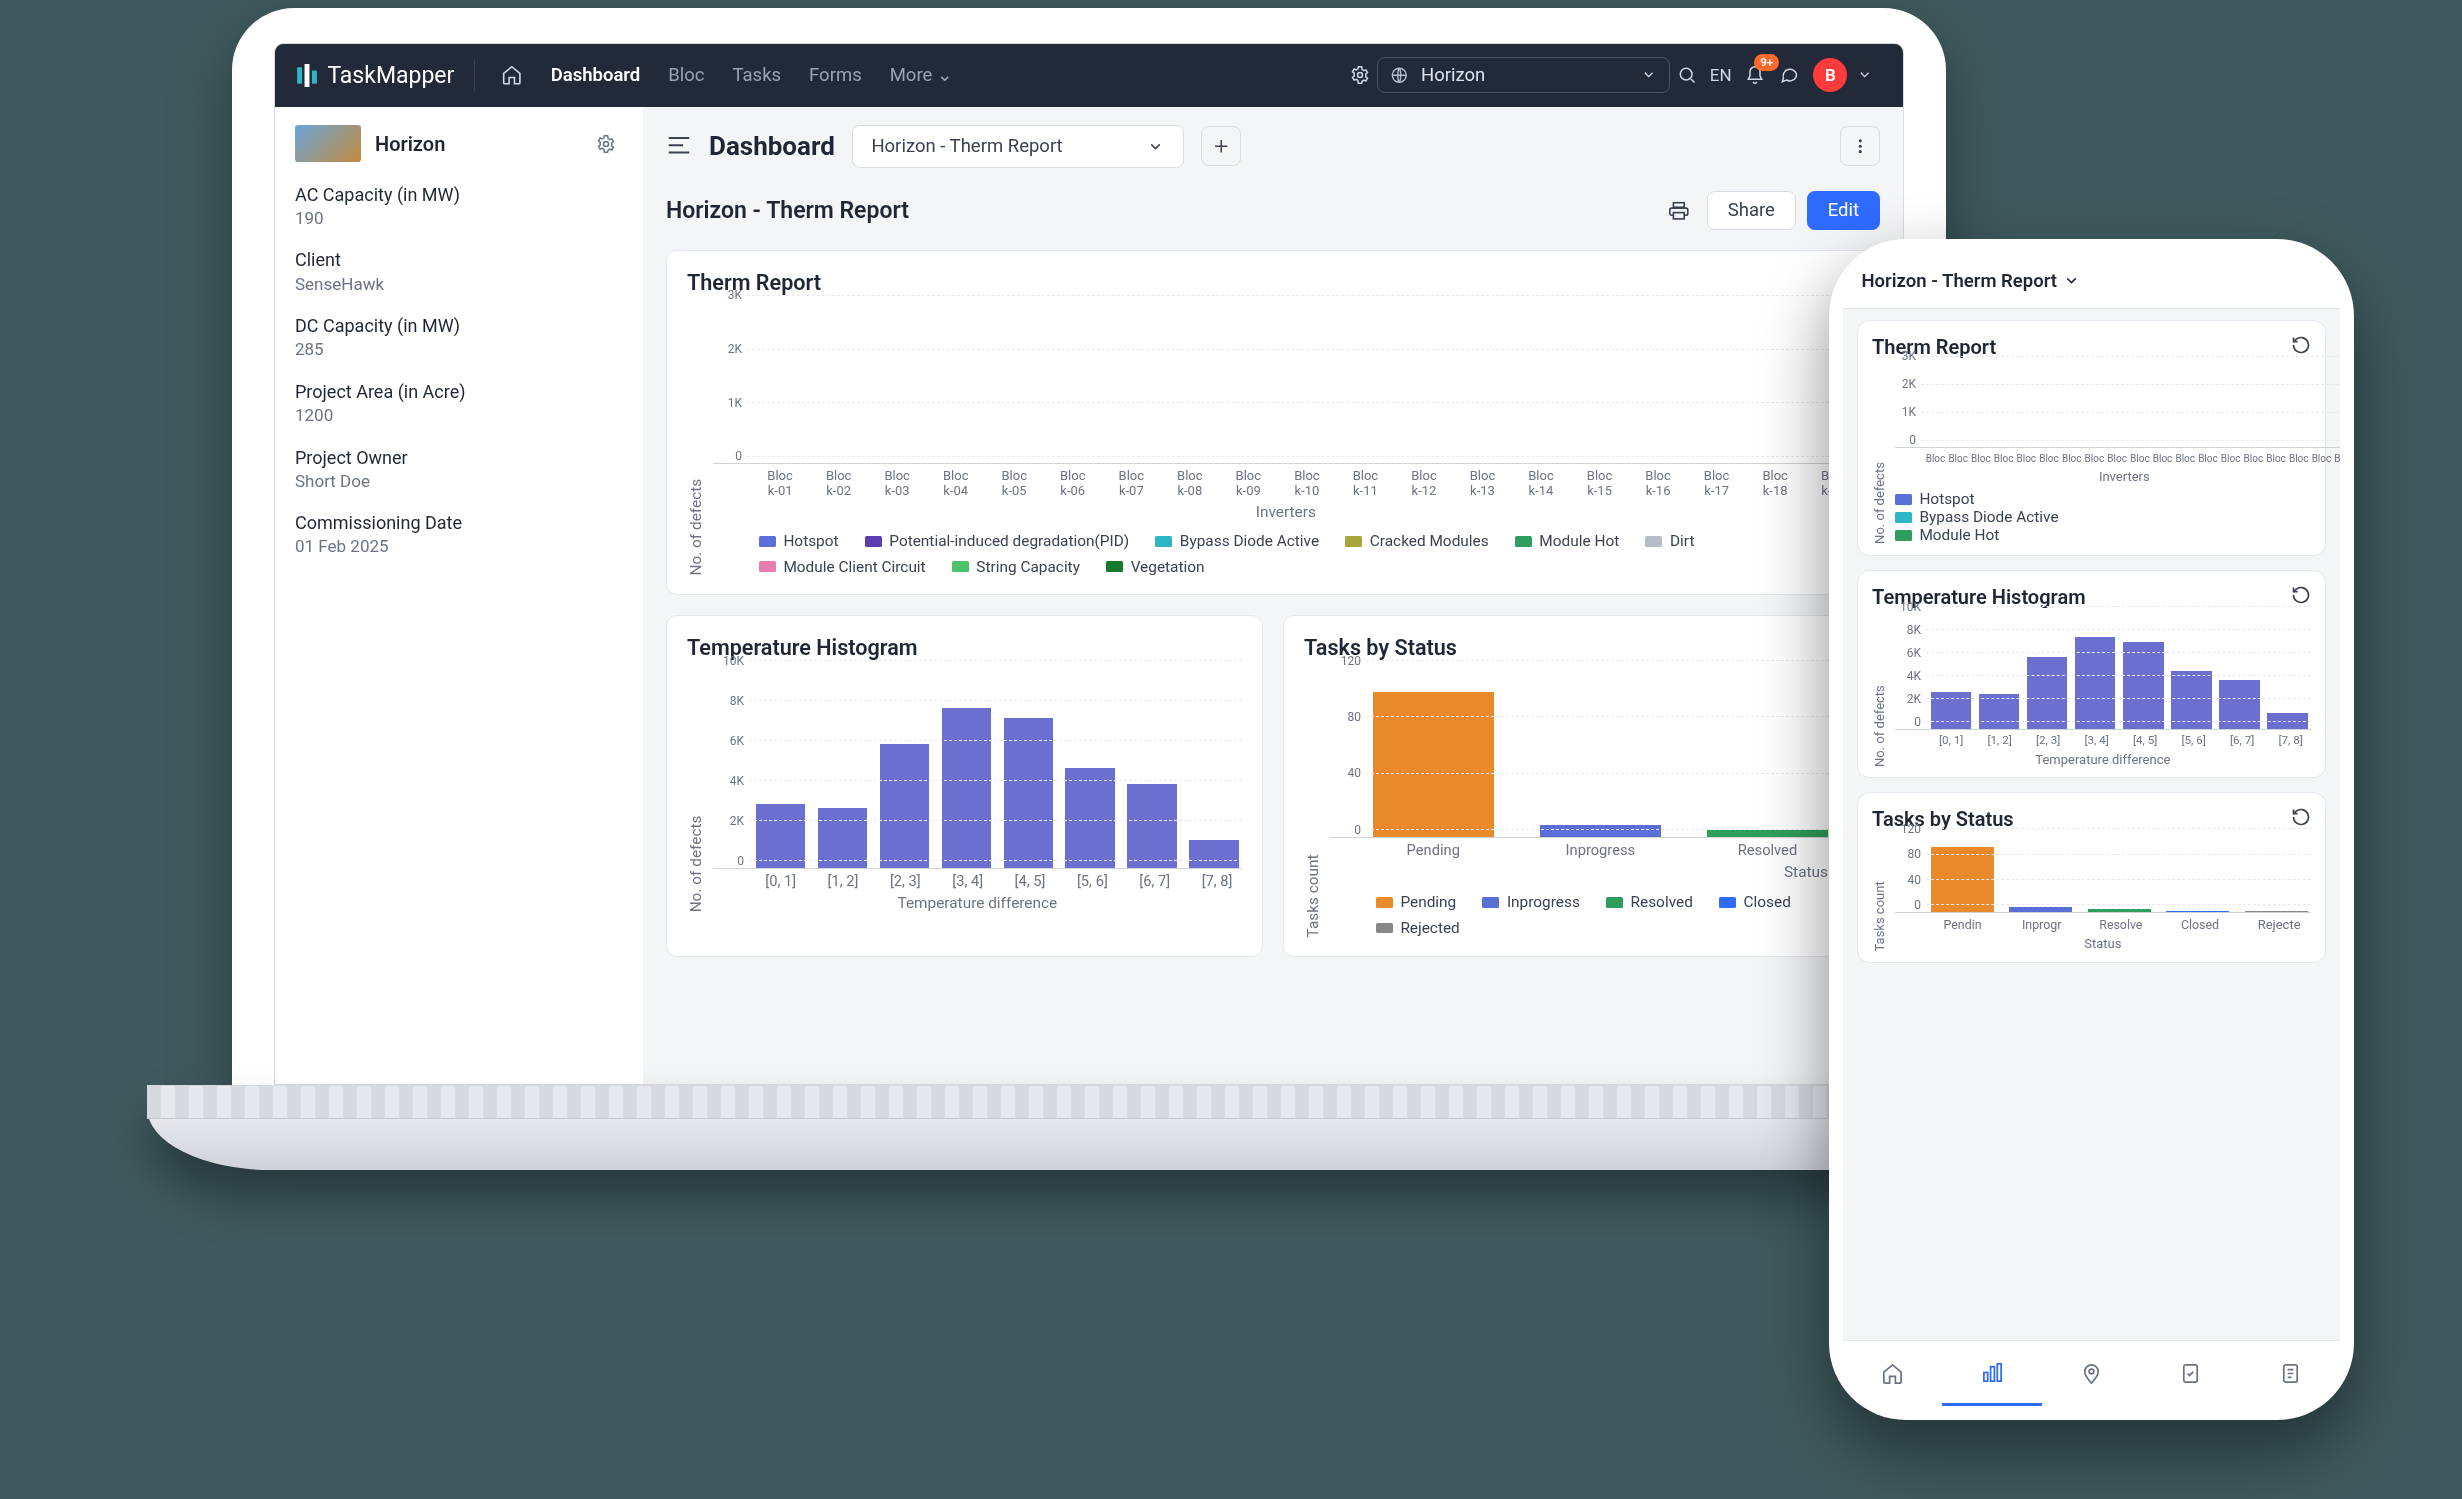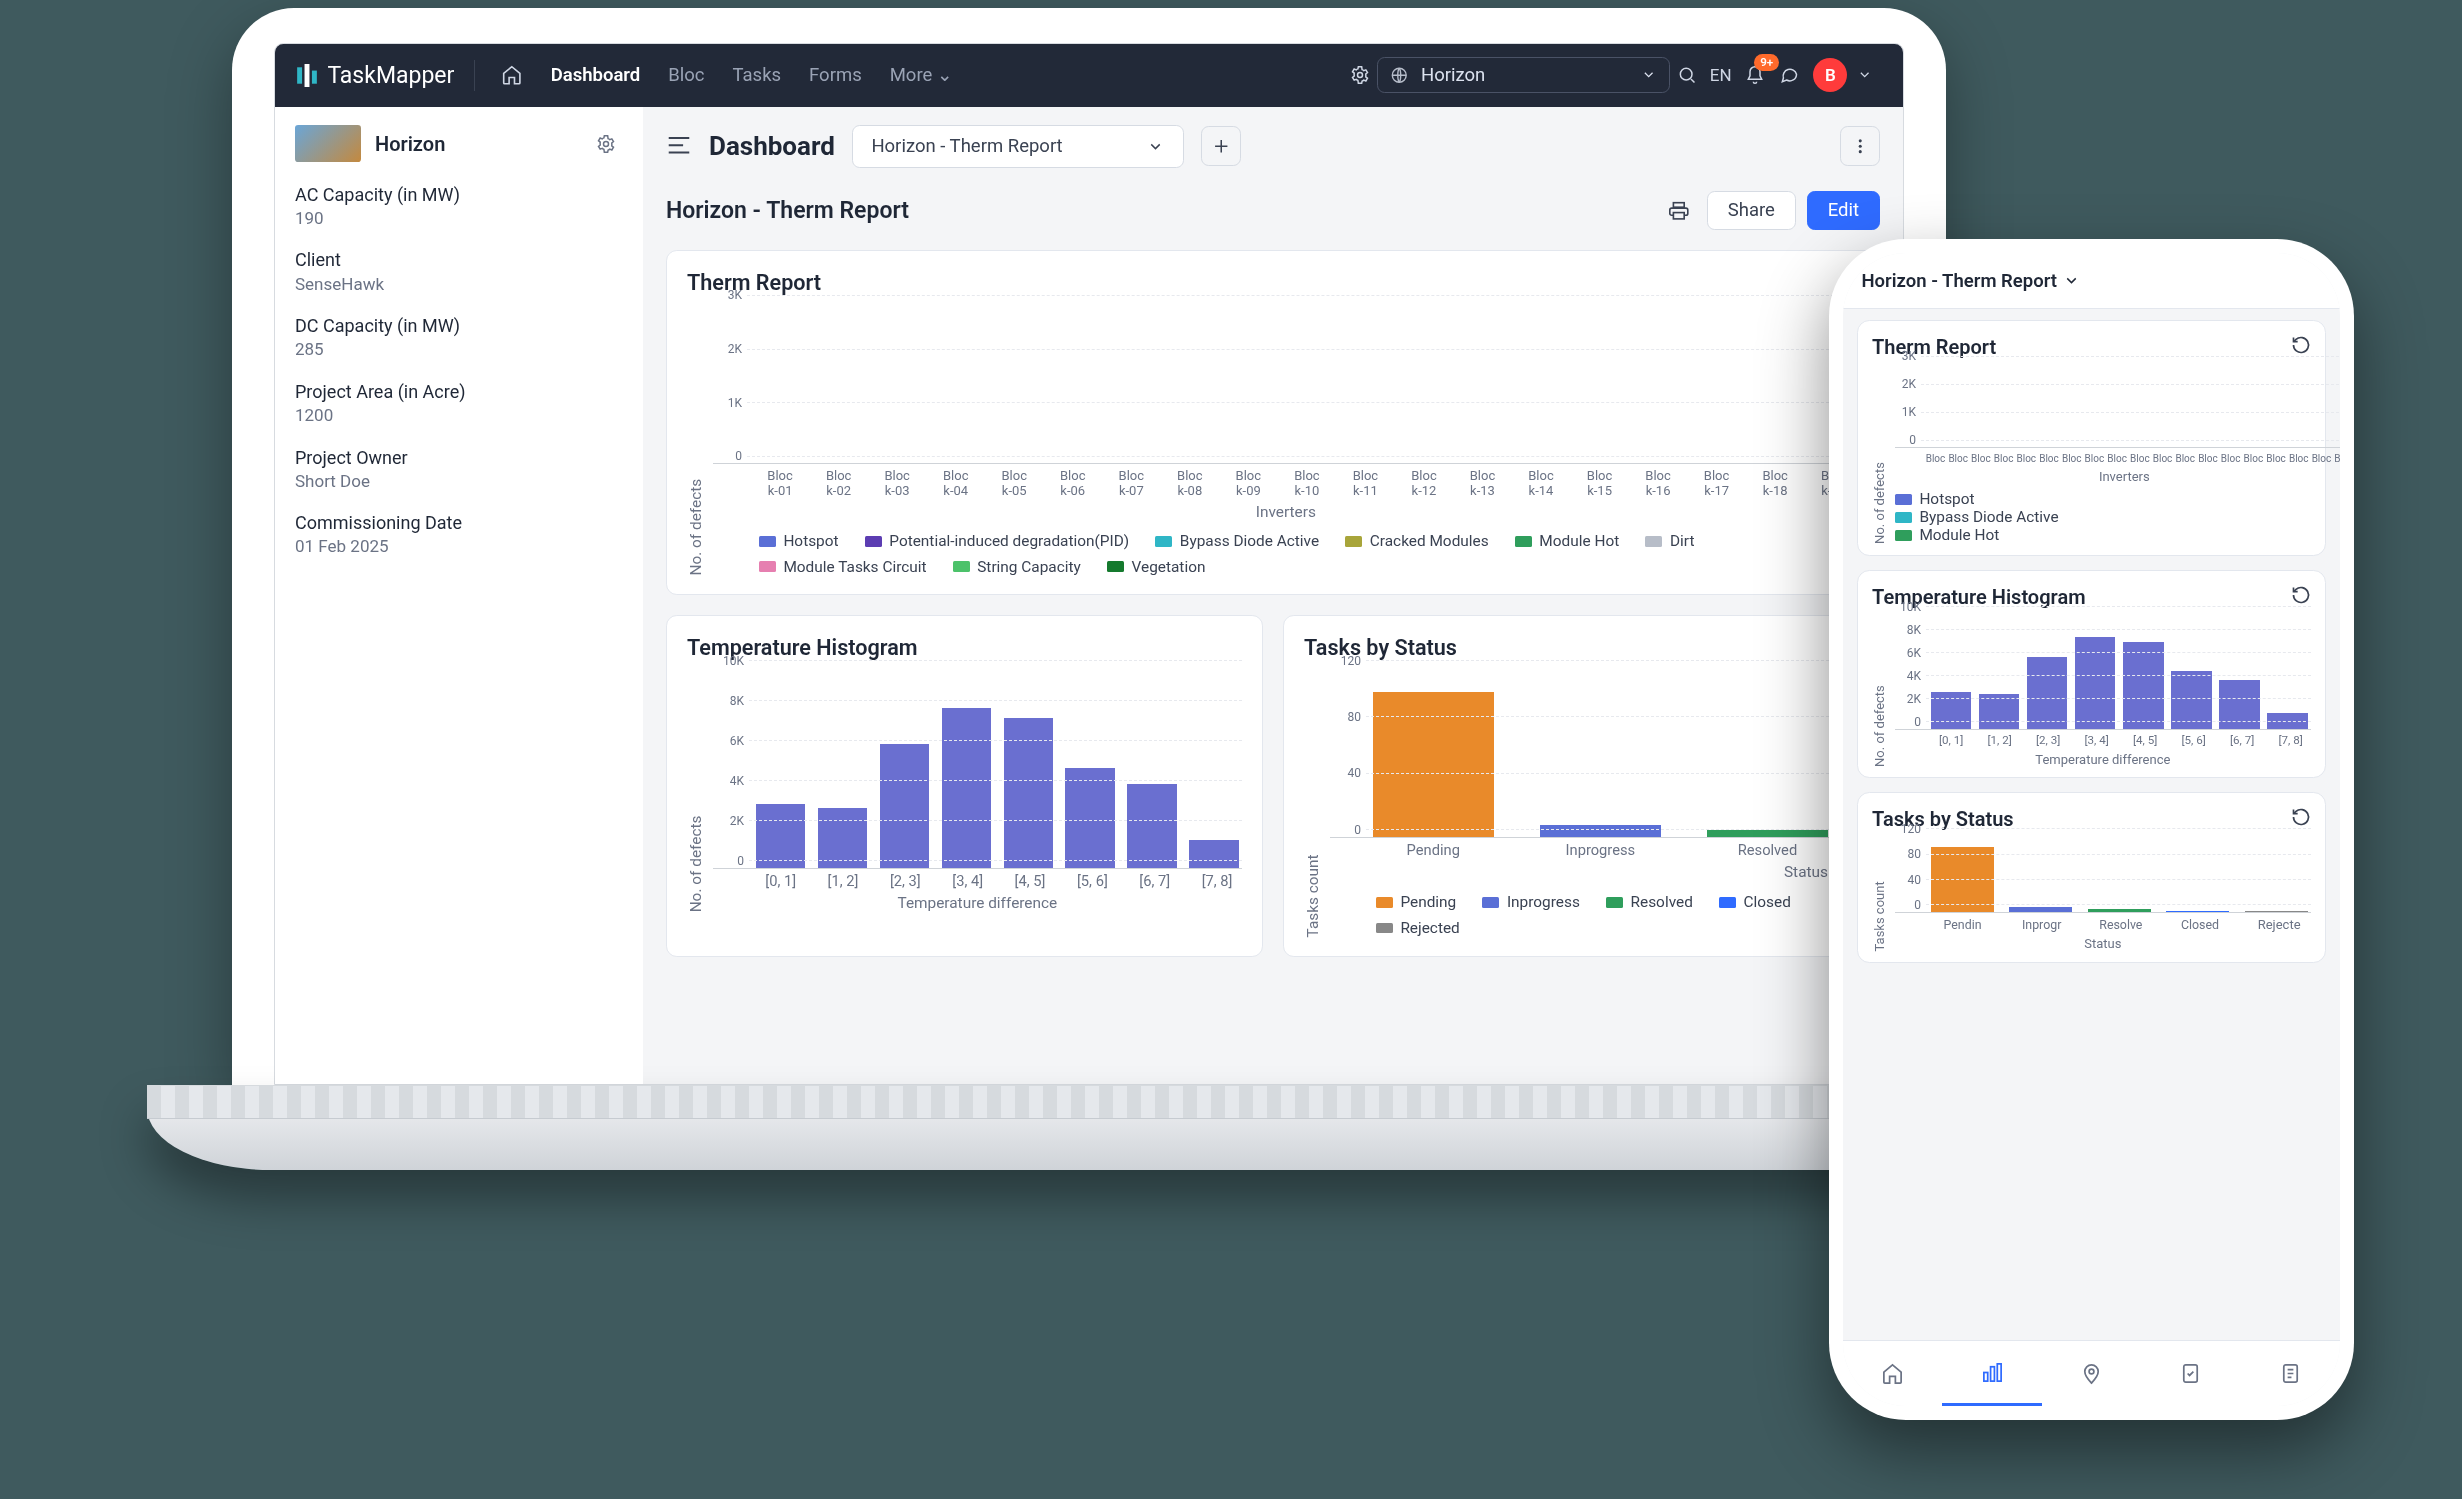--- a/index.html
+++ b/index.html
@@ -562,21 +562,21 @@
                     <div class="lg">
                       <span class="sw c-modhot"></span>
                       <span>Module Hot</span>
                     </div>
                     <div class="lg">
                       <span class="sw c-dirt"></span>
                       <span>Dirt</span>
                     </div>
                     <div class="lg">
                       <span class="sw c-short"></span>
-                      <span>Module Tasks Circuit</span>
+                      <span>Module Client Circuit</span>
                     </div>
                     <div class="lg">
                       <span class="sw c-string"></span>
                       <span>String Capacity</span>
                     </div>
                     <div class="lg">
                       <span class="sw c-veg"></span>
                       <span>Vegetation</span>
                     </div>
                   </div>

